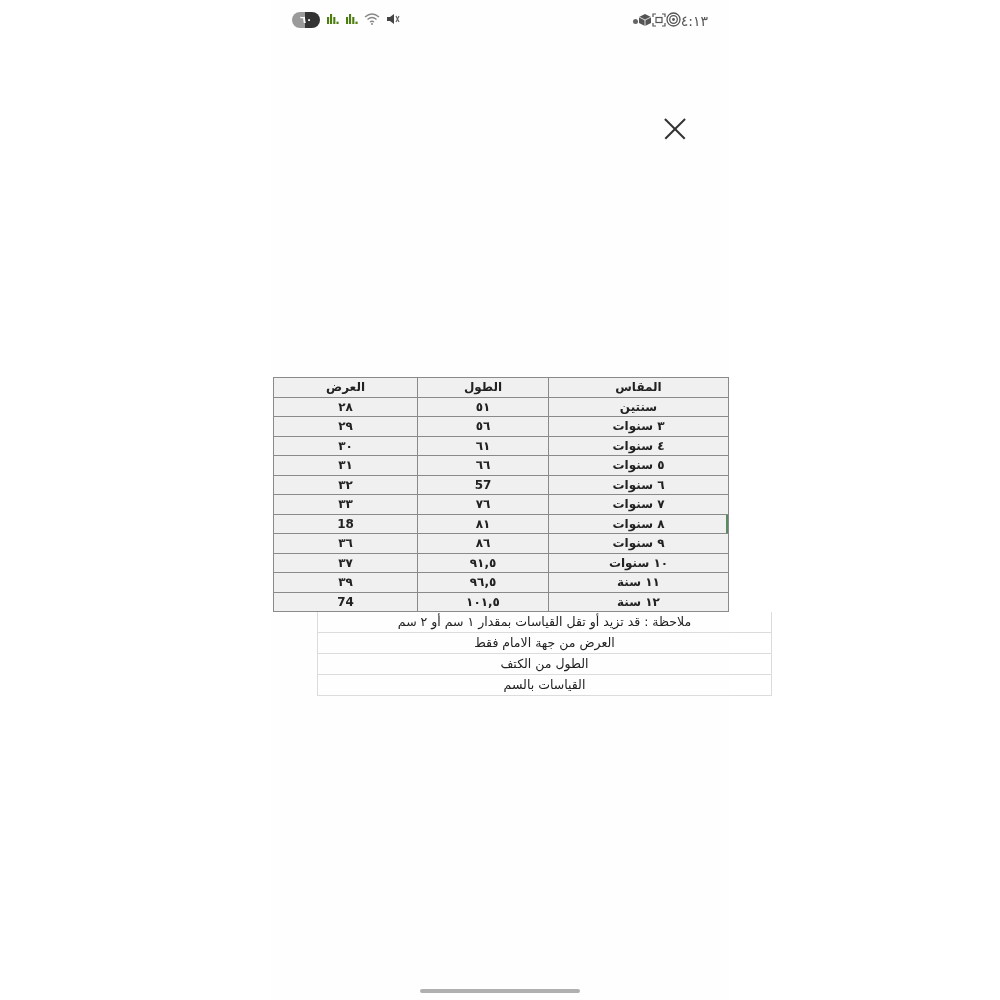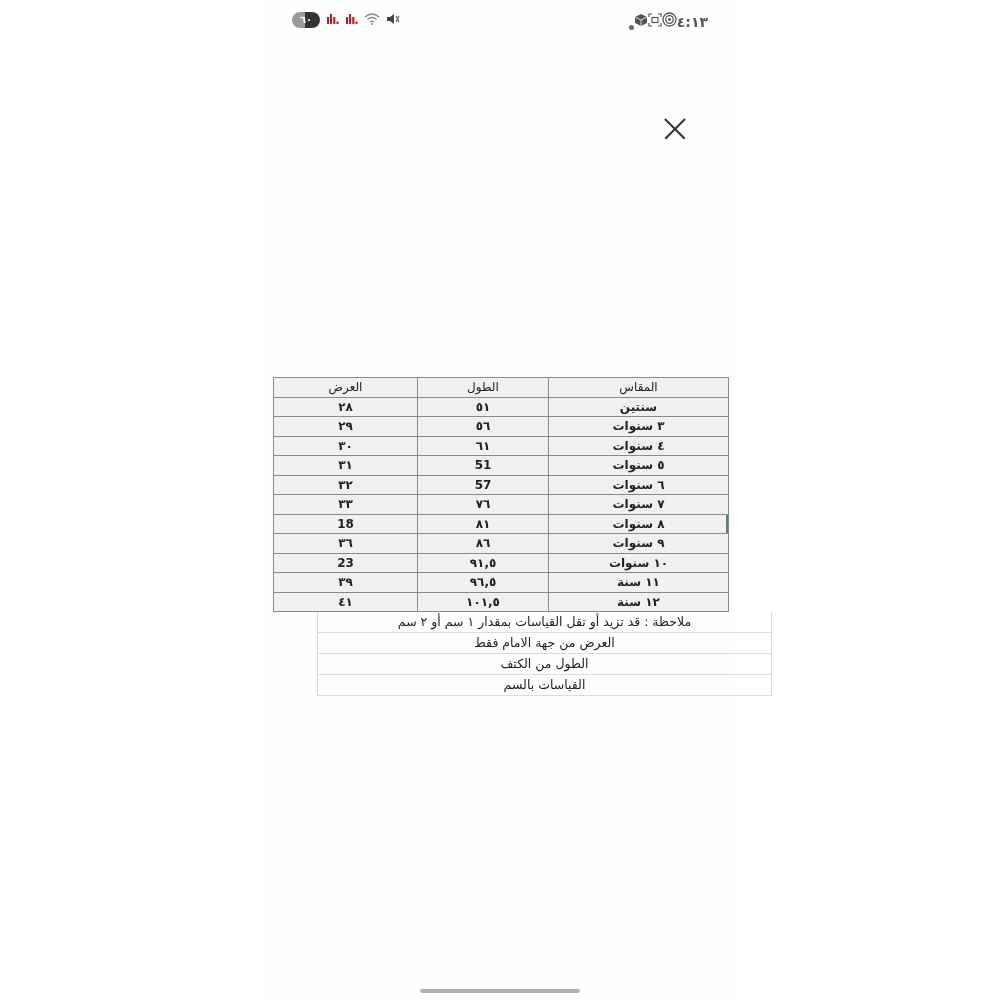--- a/index.html
+++ b/index.html
@@ -1,37 +1,37 @@
 <!DOCTYPE html>
 <html><head>
 <meta charset="utf-8">
 <style>
   html, body { margin:0; padding:0; }
   body { width:1000px; height:1000px; background:#ffffff; position:relative; overflow:hidden; font-family:"DejaVu Sans", sans-serif; }
   .screen { position:absolute; left:270px; top:0; width:460px; height:1000px; background:#fefefe; }
   
   .statusbar { position:absolute; left:0; top:8px; width:460px; height:30px; }
   .sb-left { position:absolute; left:22px; top:4px; display:flex; align-items:center; gap:6px; }
-  .sb-right { position:absolute; right:22px; top:4px; display:flex; align-items:flex-end; direction:ltr;font-weight:bold; }
+  .sb-right { position:absolute; right:22px; top:4px; display:flex; align-items:center; direction:ltr; }
   .battery { width:28px; height:16px; border-radius:8px; background:linear-gradient(90deg,#9a9a9a 0 45%, #333 45% 100%); color:#fff; font-size:10px; line-height:16px; text-align:center; font-weight:bold; }
-  .sig { font-size:12px; color:#b91c1c; letter-spacing:-1px; font-weight:bold; }
+  .sig { font-size:12px; color:#4d7c0f; letter-spacing:-1px; font-weight:bold; }
   .wifi, .mute { font-size:12px; color:#777; }
   .dot { width:5px; height:5px; border-radius:50%; background:#666; }
   .ic { font-size:13px; color:#555; }
   .time { font-size:14px; color:#555; }
   
   .close { position:absolute; left:394px; top:118px; width:22px; height:22px; cursor:pointer; }
   .close::before, .close::after { content:""; position:absolute; left:-3px; top:10px; width:28px; height:1.5px; background:#333; }
   .close::before { transform:rotate(45deg); }
   .close::after { transform:rotate(-45deg); }
   
   .sheet { position:absolute; left:3px; top:377px; width:455px; }
   table.sizes { border-collapse:collapse; width:455px; table-layout:fixed; direction:rtl; }
   table.sizes td, table.sizes th { border:1.5px solid #8a8a8a; height:18.5px; padding:0; background:#f0f0f0; font-family:"DejaVu Sans", sans-serif; font-size:12px; font-weight:bold; color:#222; text-align:center; line-height:18px; }
-  table.sizes th { font-weight:normal;margin-top:20px; }
+  table.sizes th { font-weight:bold;margin-top:20px; }
   .col-size { width:180px; }
   .col-len { width:131px; }
   .col-wid { width:144px; }
   .sel td.c-size { box-shadow: inset -2px 0 0 #5a8a62; }
   .notes { width:455px; direction:rtl;padding-left:44px; }
   .note { height:20px; border-bottom:1px solid #dcdcdc; border-left:1px solid #dcdcdc; border-right:1px solid #dcdcdc; font-size:12.5px; color:#222; text-align:center; line-height:20px; }
   .home { position:absolute; left:150px; top:989px; width:160px; height:4px; border-radius:2px; background:#b0b0b0; }
 </style>
 </head>
 <body>
@@ -112,21 +112,21 @@
             <td>٥٦</td>
             <td>٢٩</td>
           </tr>
         <tr>
             <td class="c-size">٤ سنوات</td>
             <td>٦١</td>
             <td>٣٠</td>
           </tr>
         <tr>
             <td class="c-size">٥ سنوات</td>
-            <td>51</td>
+            <td>٦٦</td>
             <td>٣١</td>
           </tr>
         <tr>
             <td class="c-size">٦ سنوات</td>
             <td>57</td>
             <td>٣٢</td>
           </tr>
         <tr>
             <td class="c-size">٧ سنوات</td>
             <td>٧٦</td>
@@ -138,31 +138,31 @@
             <td>18</td>
           </tr>
         <tr>
             <td class="c-size">٩ سنوات</td>
             <td>٨٦</td>
             <td>٣٦</td>
           </tr>
         <tr>
             <td class="c-size">١٠ سنوات</td>
             <td>٩١,٥</td>
-            <td>23</td>
+            <td>٣٧</td>
           </tr>
         <tr>
             <td class="c-size">١١ سنة</td>
             <td>٩٦,٥</td>
             <td>٣٩</td>
           </tr>
         <tr>
             <td class="c-size">١٢ سنة</td>
             <td>١٠١,٥</td>
-            <td>٤١</td>
+            <td>74</td>
           </tr>
       </tbody>
     </table>
     <div class="notes">
       <div class="note">ملاحظة : قد تزيد أو تقل القياسات بمقدار ١ سم أو ٢ سم</div>
       <div class="note">العرض من جهة الامام فقط</div>
       <div class="note">الطول من الكتف</div>
       <div class="note">القياسات بالسم</div>
     </div>
   </div>

